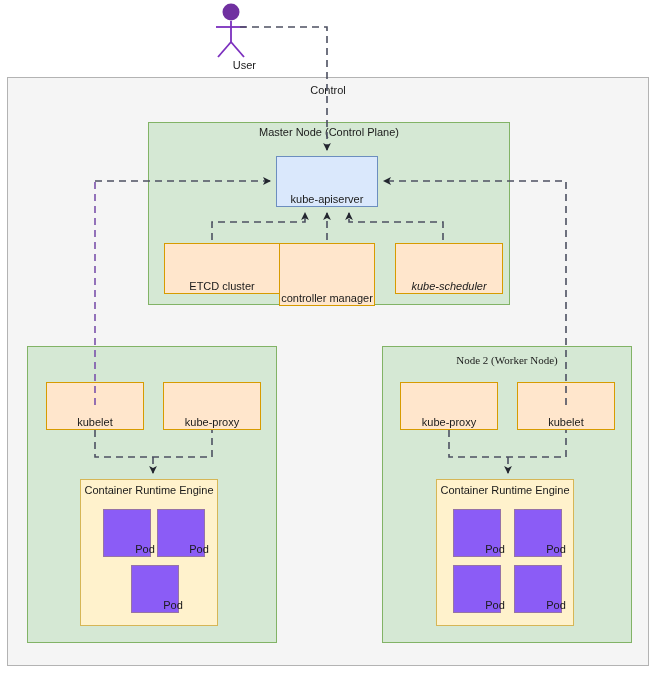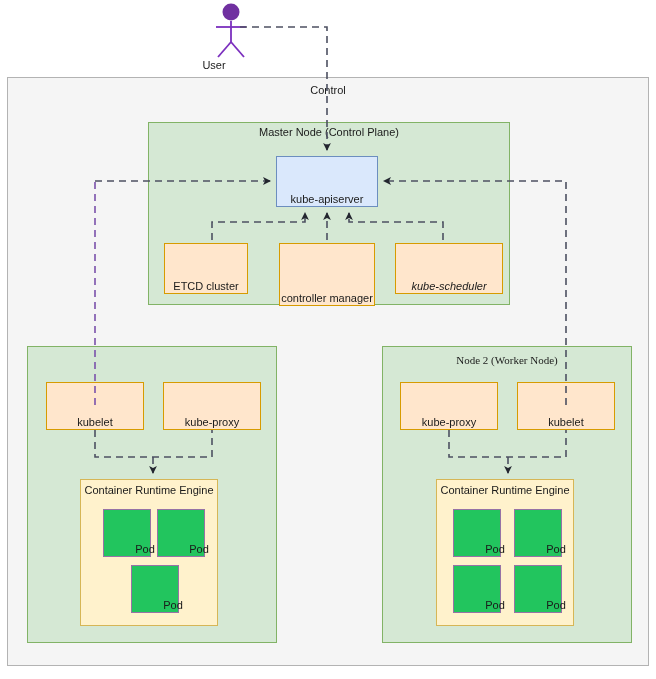--- a/index.html
+++ b/index.html
@@ -53,21 +53,21 @@
   }
   .comp-box {
     background: #ffe6cc;
     border-color: #d79b00;
   }
   .runtime-box {
     background: #fff2cc;
     border-color: #d6b656;
   }
   .pod-box {
-    background: #22c55e;
+    background: #8b5cf6;
     border-color: #9673a6;
     padding-left: 36px;
   }
 
   
   .free-label {
     position: absolute;
     font-size: 11px;
     color: #1a1a1a;
     white-space: nowrap;
@@ -113,21 +113,21 @@
   <div class="box cluster-box" style="left:7px; top:77px; width:642px; height:589px;"></div>
   <div class="free-label" style="left:293px; top:84px; width:70px;">Control</div>
 
   <div class="box node-box labeled-top" style="left:148px; top:122px; width:362px; height:183px;"></div>
   <div class="free-label" style="left:249px; top:126px; width:160px;">Master Node (Control Plane)</div>
 
   <div class="box api-box" style="left:276px; top:156px; width:102px; height:51px;">
     <span>kube-apiserver</span>
   </div>
 
-  <div class="box comp-box" style="left:164px; top:243px; width:84px; height:51px;">
+  <div class="box comp-box" style="left:164px; top:243px; width:116px; height:51px;">
     <span>ETCD cluster</span>
   </div>
   <div class="box comp-box" style="left:279px; top:243px; width:96px; height:63px;">
     <span>controller manager</span>
   </div>
   <div class="box comp-box" style="left:395px; top:243px; width:108px; height:51px;font-style:italic;">
     <span>kube-scheduler</span>
   </div>
 
   <div class="box node-box labeled-top" style="left:27px; top:346px; width:250px; height:297px;"></div>
@@ -171,21 +171,21 @@
   <div class="box pod-box" style="left:514px; top:509px; width:48px; height:48px;">
     <span>Pod</span>
   </div>
   <div class="box pod-box" style="left:453px; top:565px; width:48px; height:48px;">
     <span>Pod</span>
   </div>
   <div class="box pod-box" style="left:514px; top:565px; width:48px; height:48px;">
     <span>Pod</span>
   </div>
 
-  <div class="free-label" style="left:184px; top:59px; width:60px;">User</div>
+  <div class="free-label" style="left:196px; top:59px; width:60px;text-align:right;">User</div>
 
   <svg id="wires" viewBox="0 0 656 679" xmlns="http://www.w3.org/2000/svg">
     <defs>
       <marker id="ah" markerWidth="9" markerHeight="9" refX="7" refY="4.5" orient="auto" markerUnits="userSpaceOnUse">
         <path class="arrowhead" d="M0,0.6 L8,4.5 L0,8.4 L2,4.5 Z"></path>
       </marker>
     </defs>
 
     <g>
       <circle class="actor-head" cx="231" cy="12" r="8.5"></circle>

